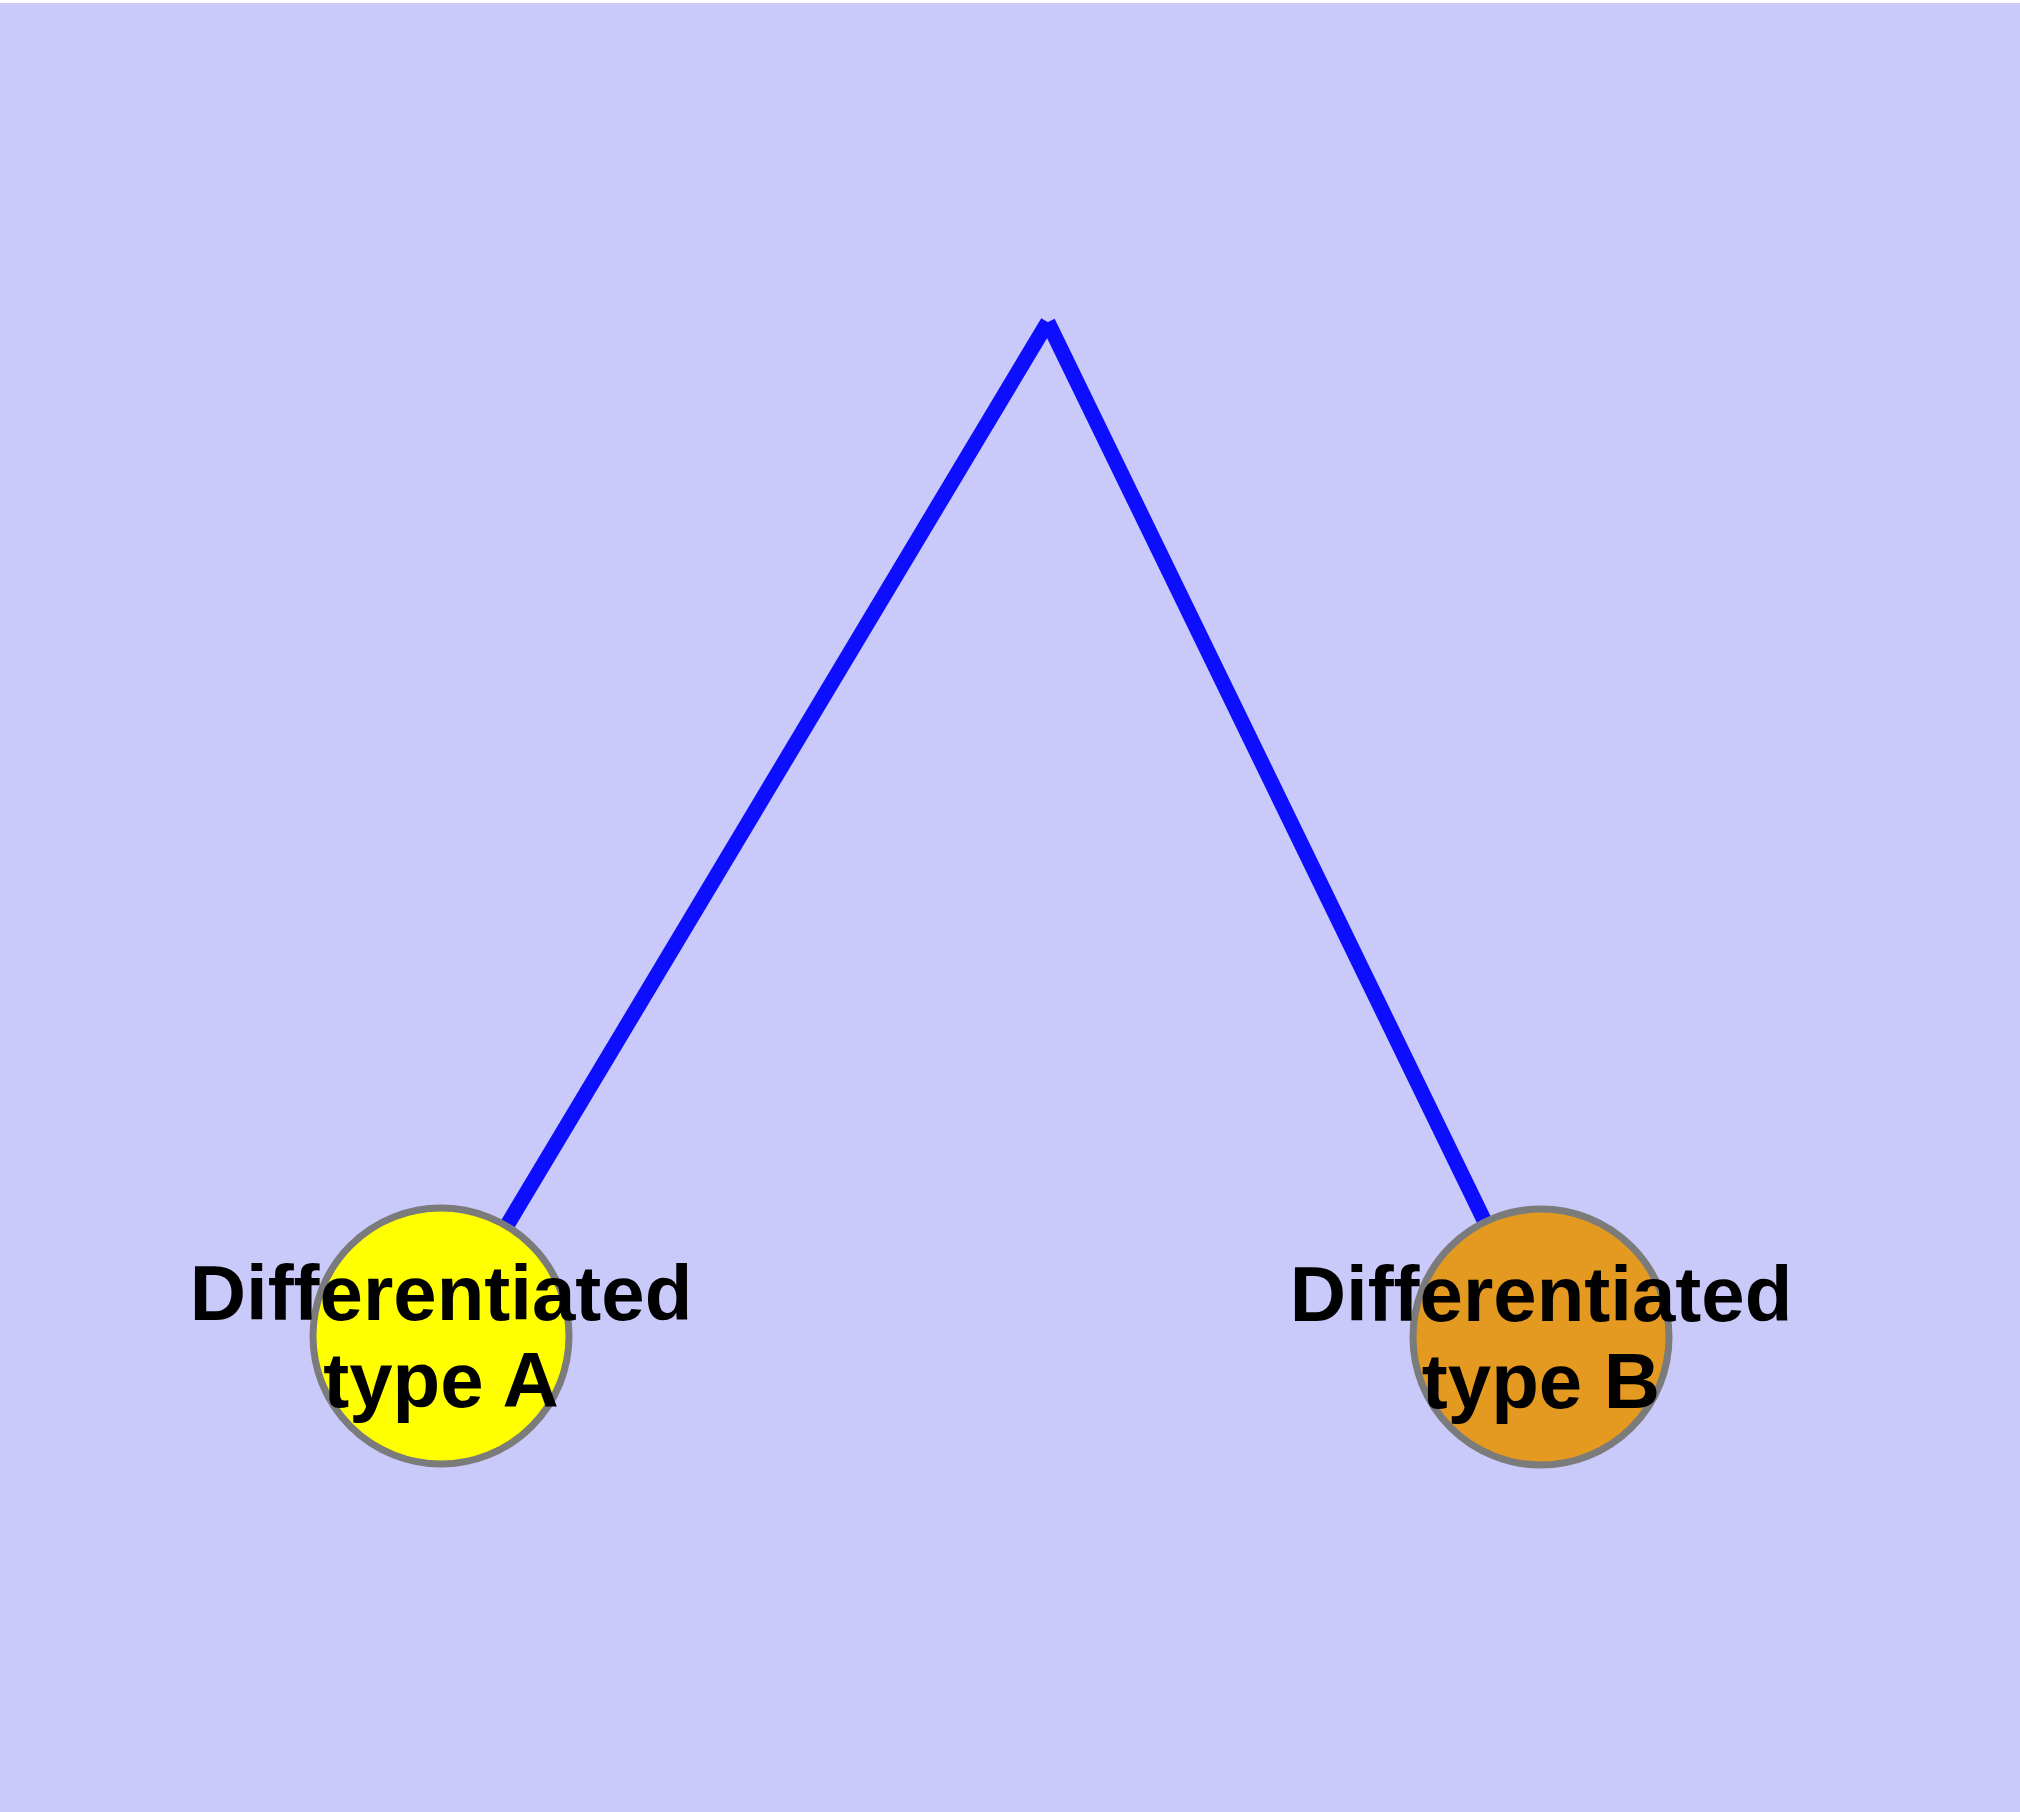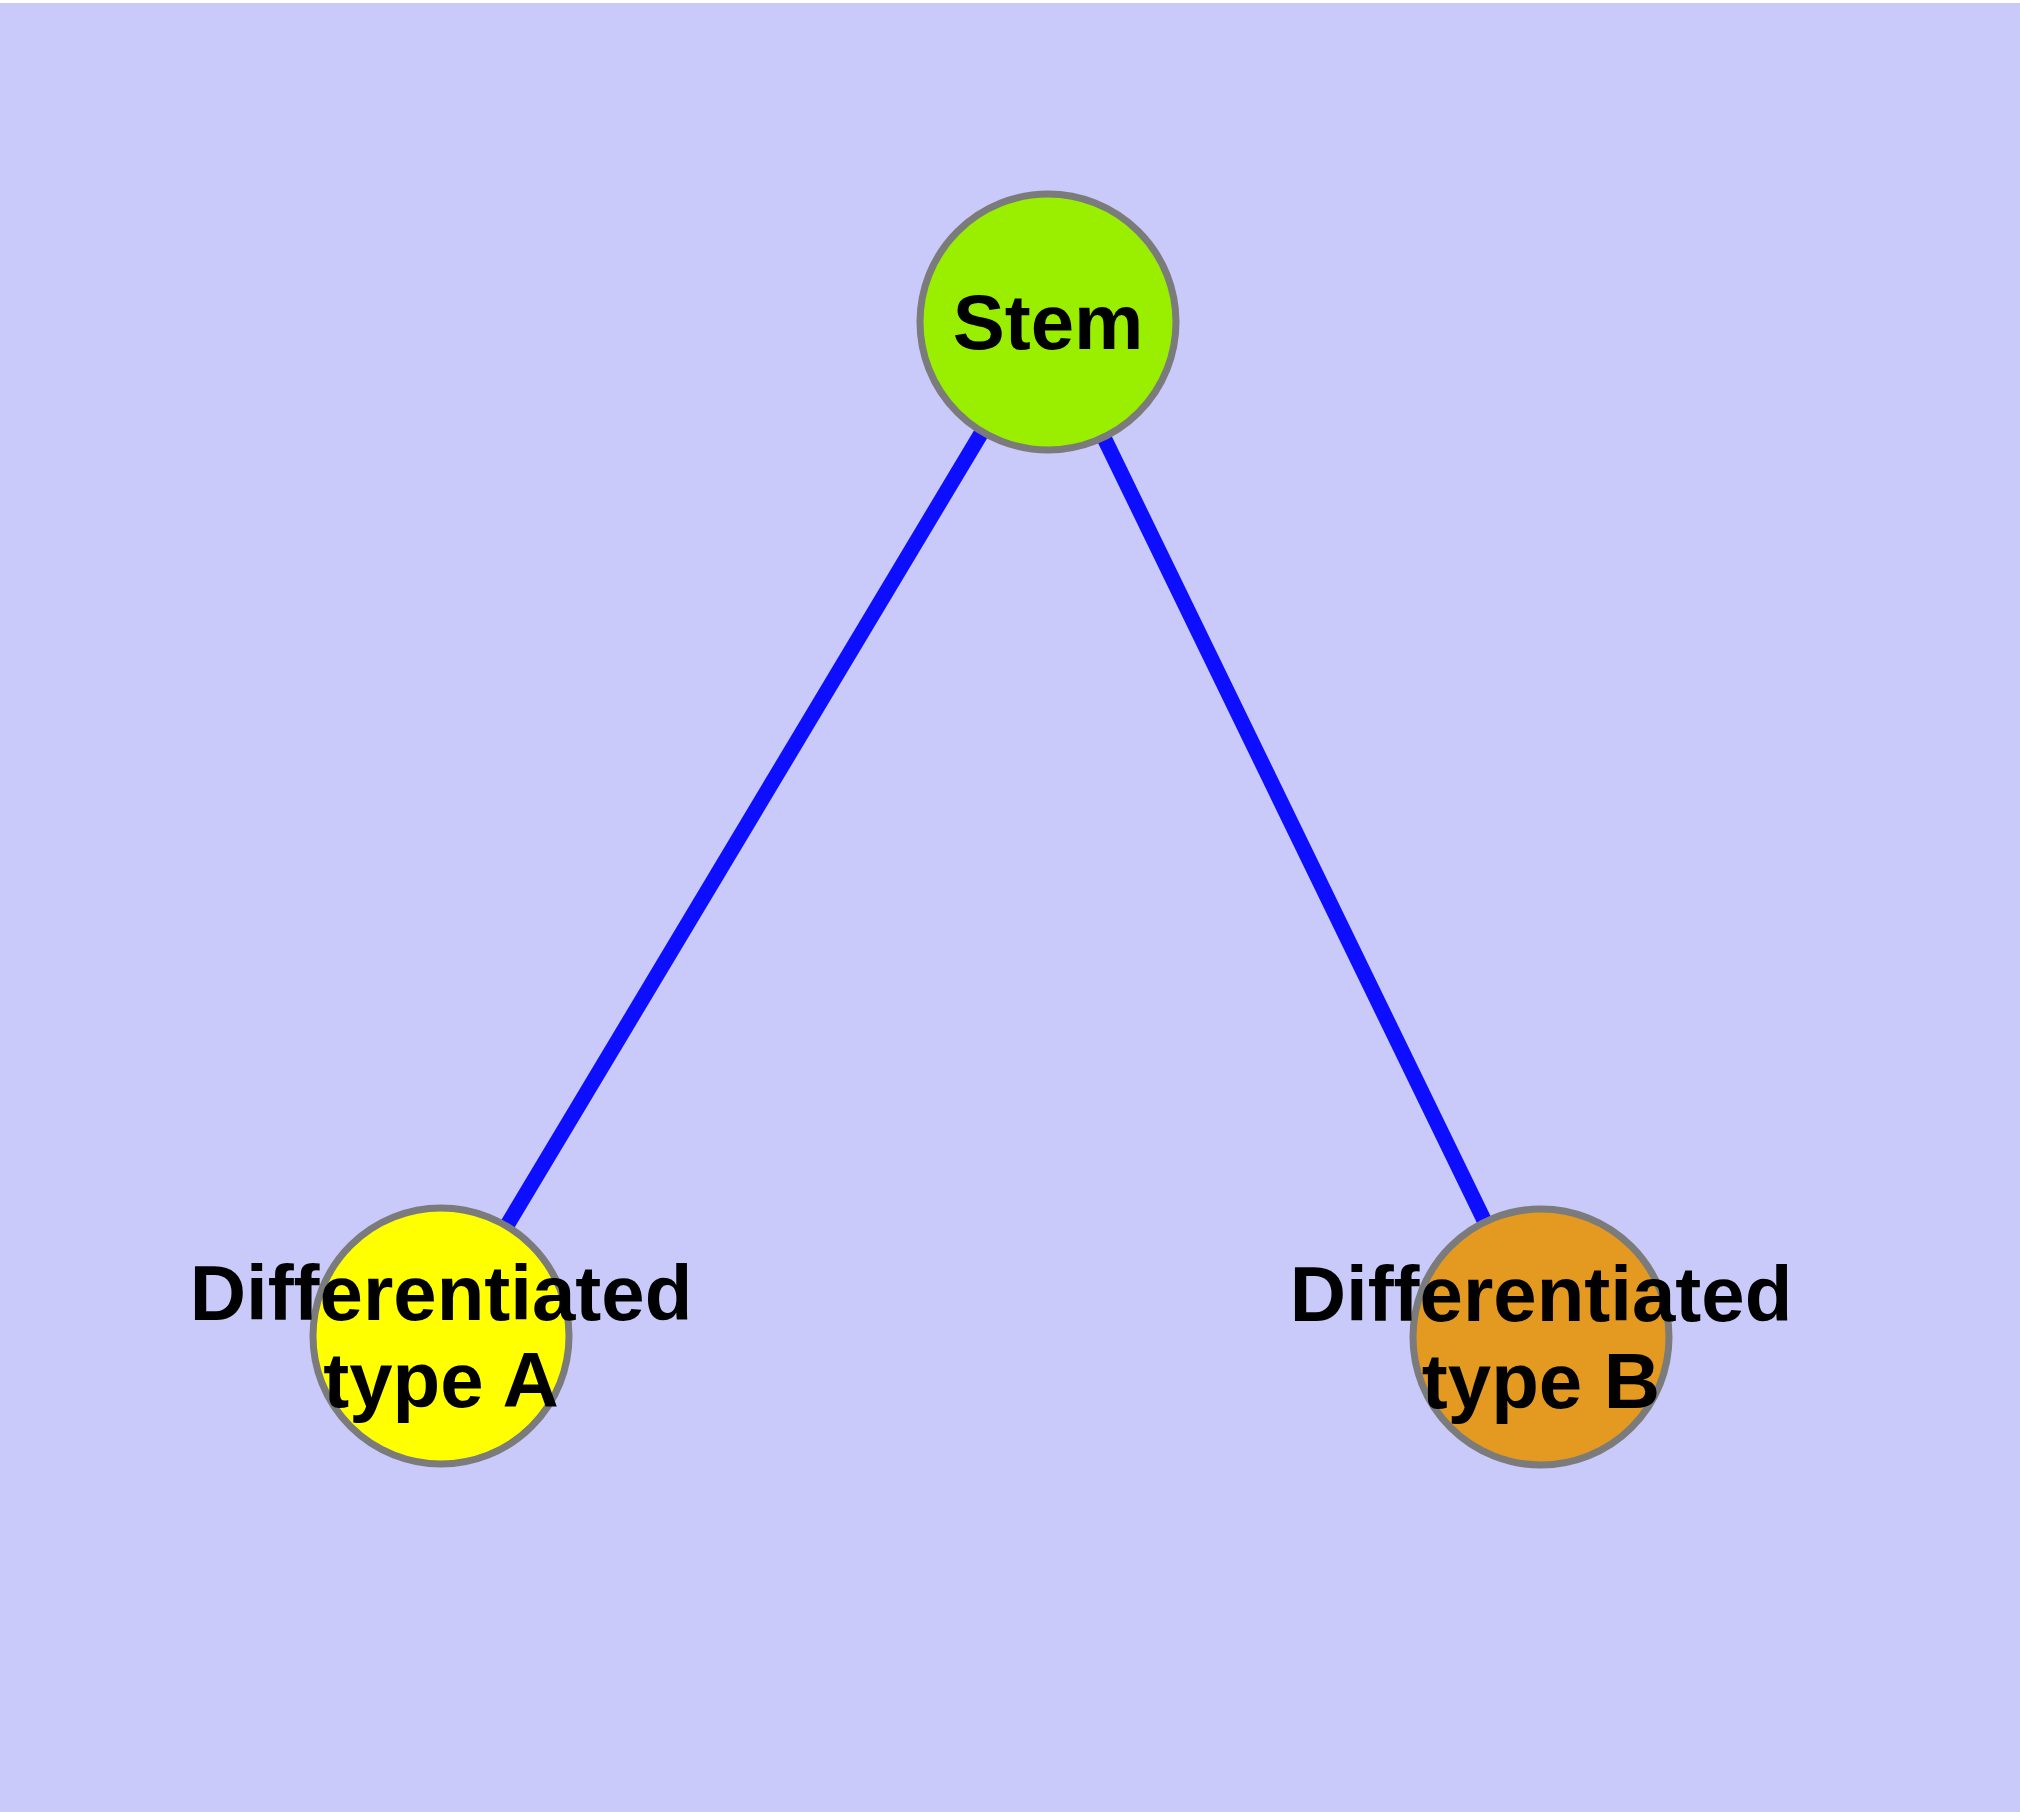--- a/index.html
+++ b/index.html
@@ -70,23 +70,20 @@
 
   <div id="top-strip" style="background-color: rgb(255, 255, 255);"></div>
 
   <div id="canvas" style="background-color: rgb(201, 201, 250);"></div>
 
   <svg id="edges-svg" viewBox="0 0 2384 2138" xmlns="http://www.w3.org/2000/svg">
     <line x1="1236" y1="380" x2="520" y2="1576" stroke-width="18" stroke="#0D0DFF"></line>
     <line x1="1236" y1="380" x2="1818" y2="1578" stroke-width="18" stroke="#0D0DFF"></line>
   </svg>
 
-  <div class="node" id="node-stem" style="background-color: rgb(154, 239, 0); border-color: rgb(123, 123, 123);">
-    <div class="node-label" style="color: rgb(0, 0, 0);">Stem</div>
-  </div>
 
   <div class="node" id="node-type-a" style="background-color: rgb(255, 255, 0); border-color: rgb(123, 123, 123);">
     <div class="node-label" style="color: rgb(0, 0, 0);">Differentiated
 type A</div>
   </div>
 
   <div class="node" id="node-type-b" style="background-color: rgb(228, 154, 32); border-color: rgb(123, 123, 123);">
     <div class="node-label" style="color: rgb(0, 0, 0);">Differentiated
 type B</div>
   </div>

